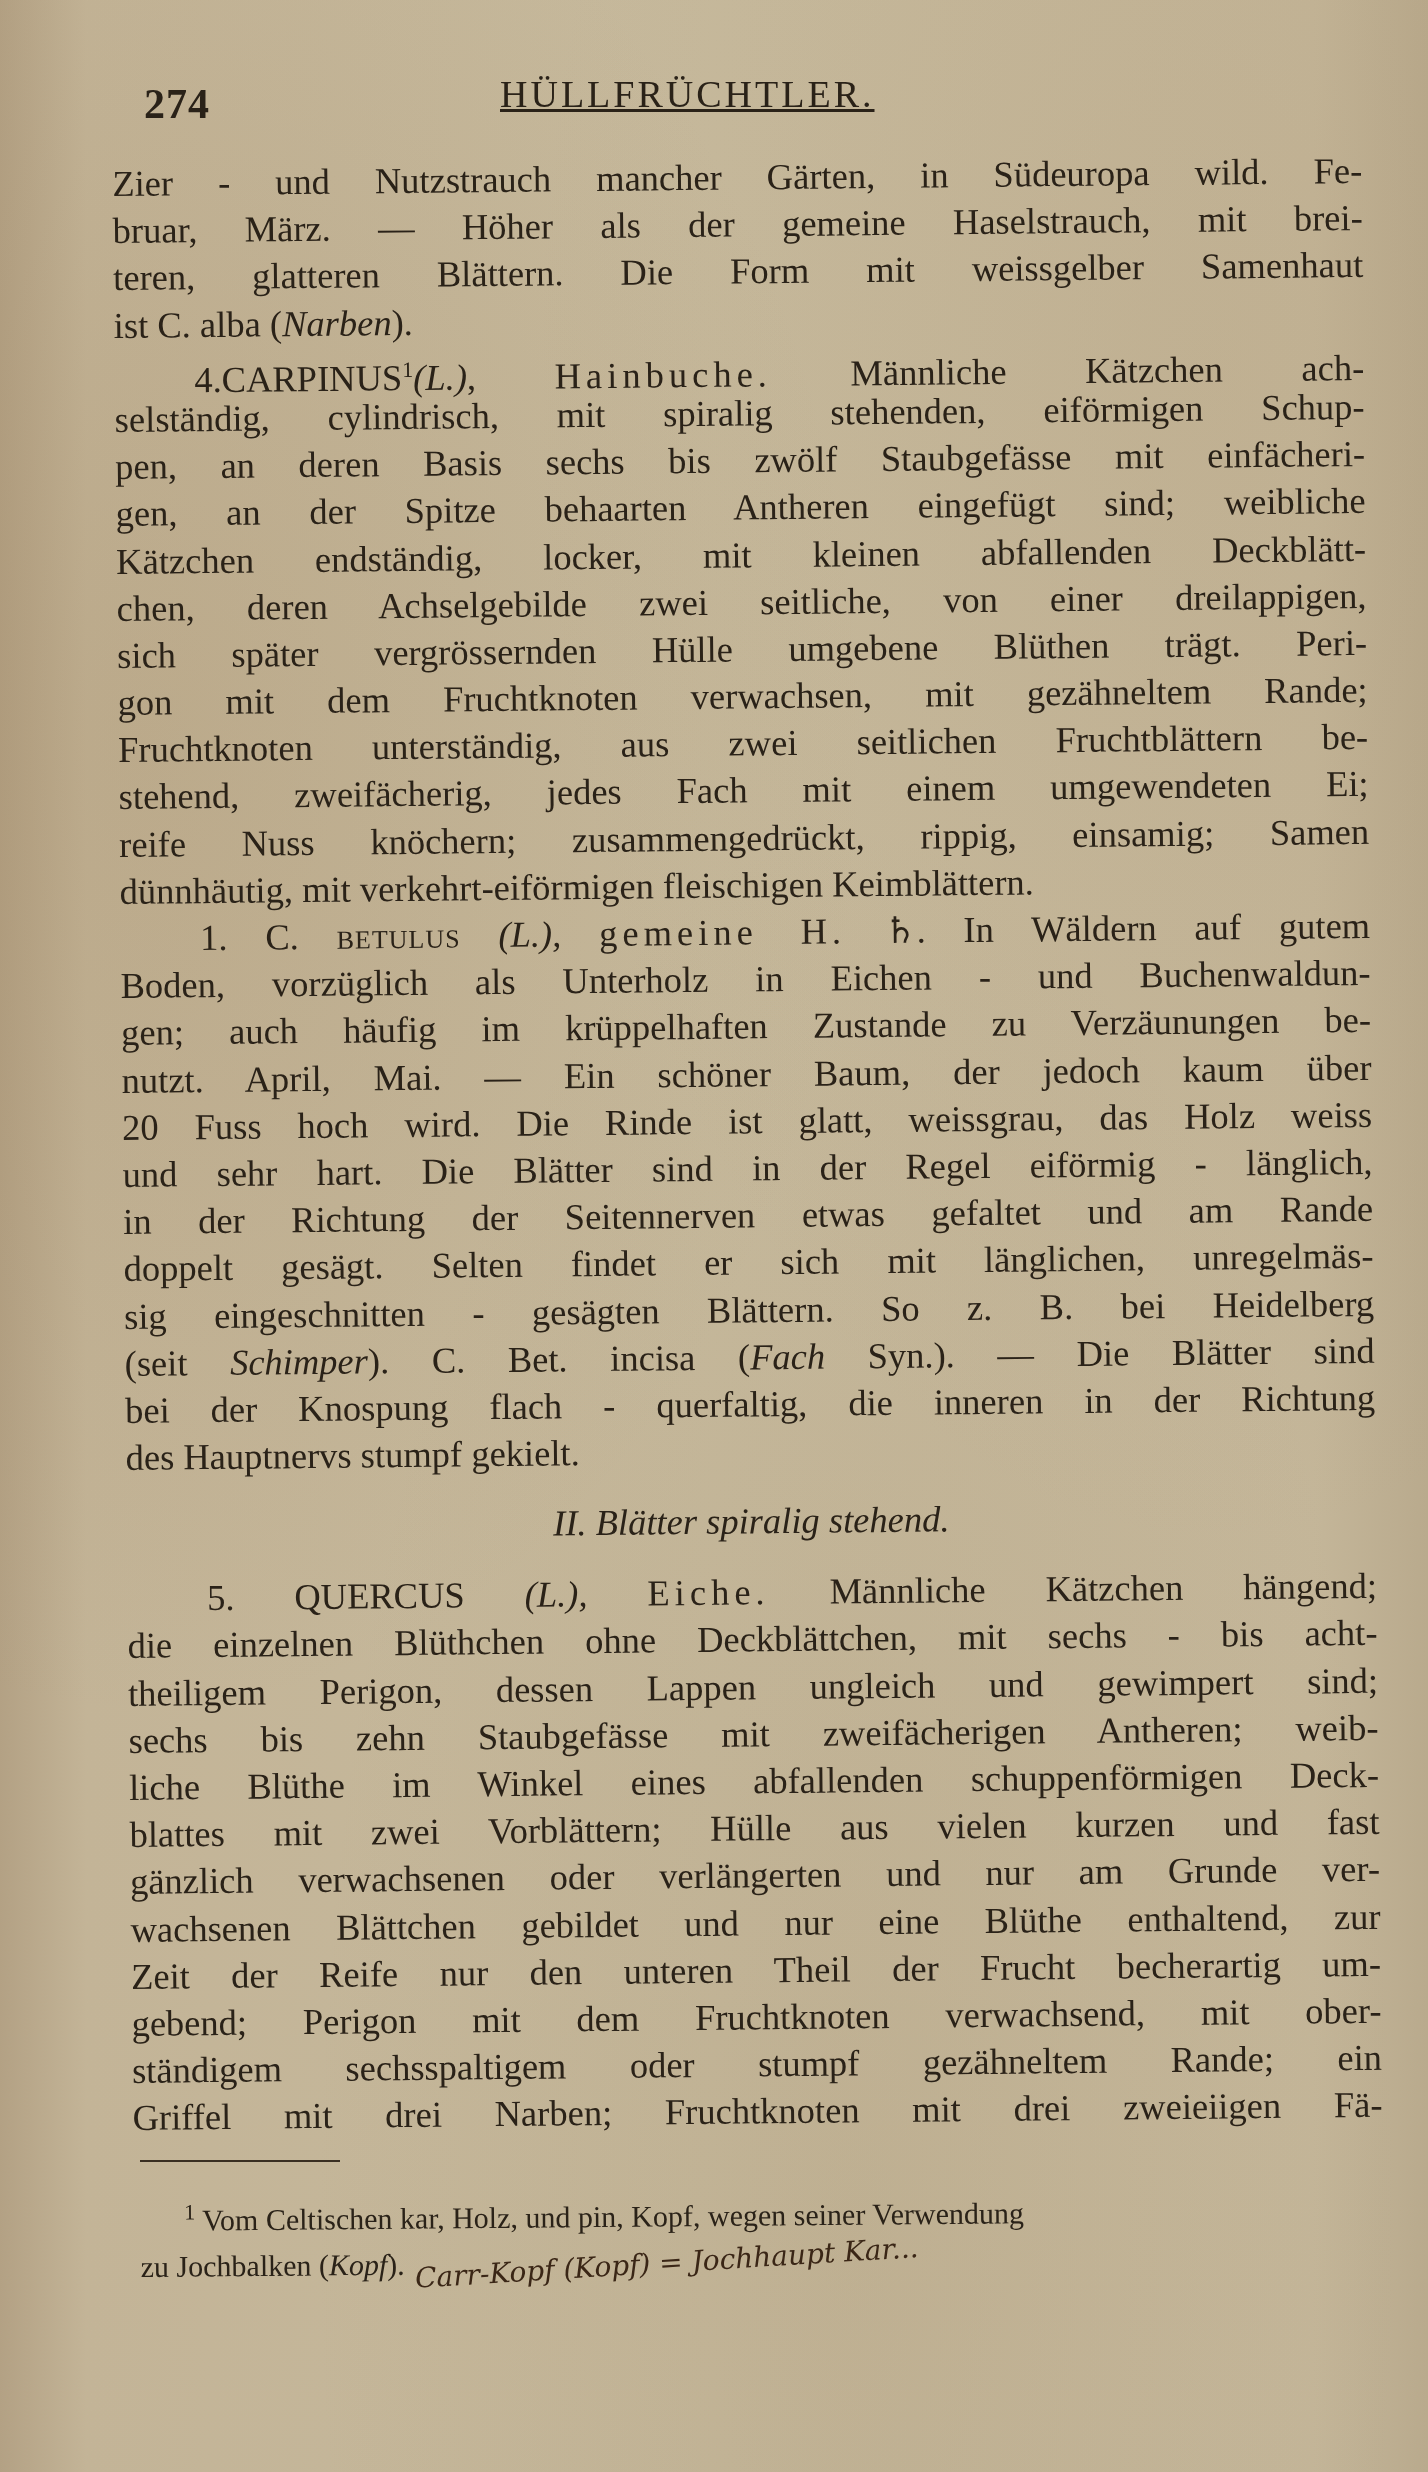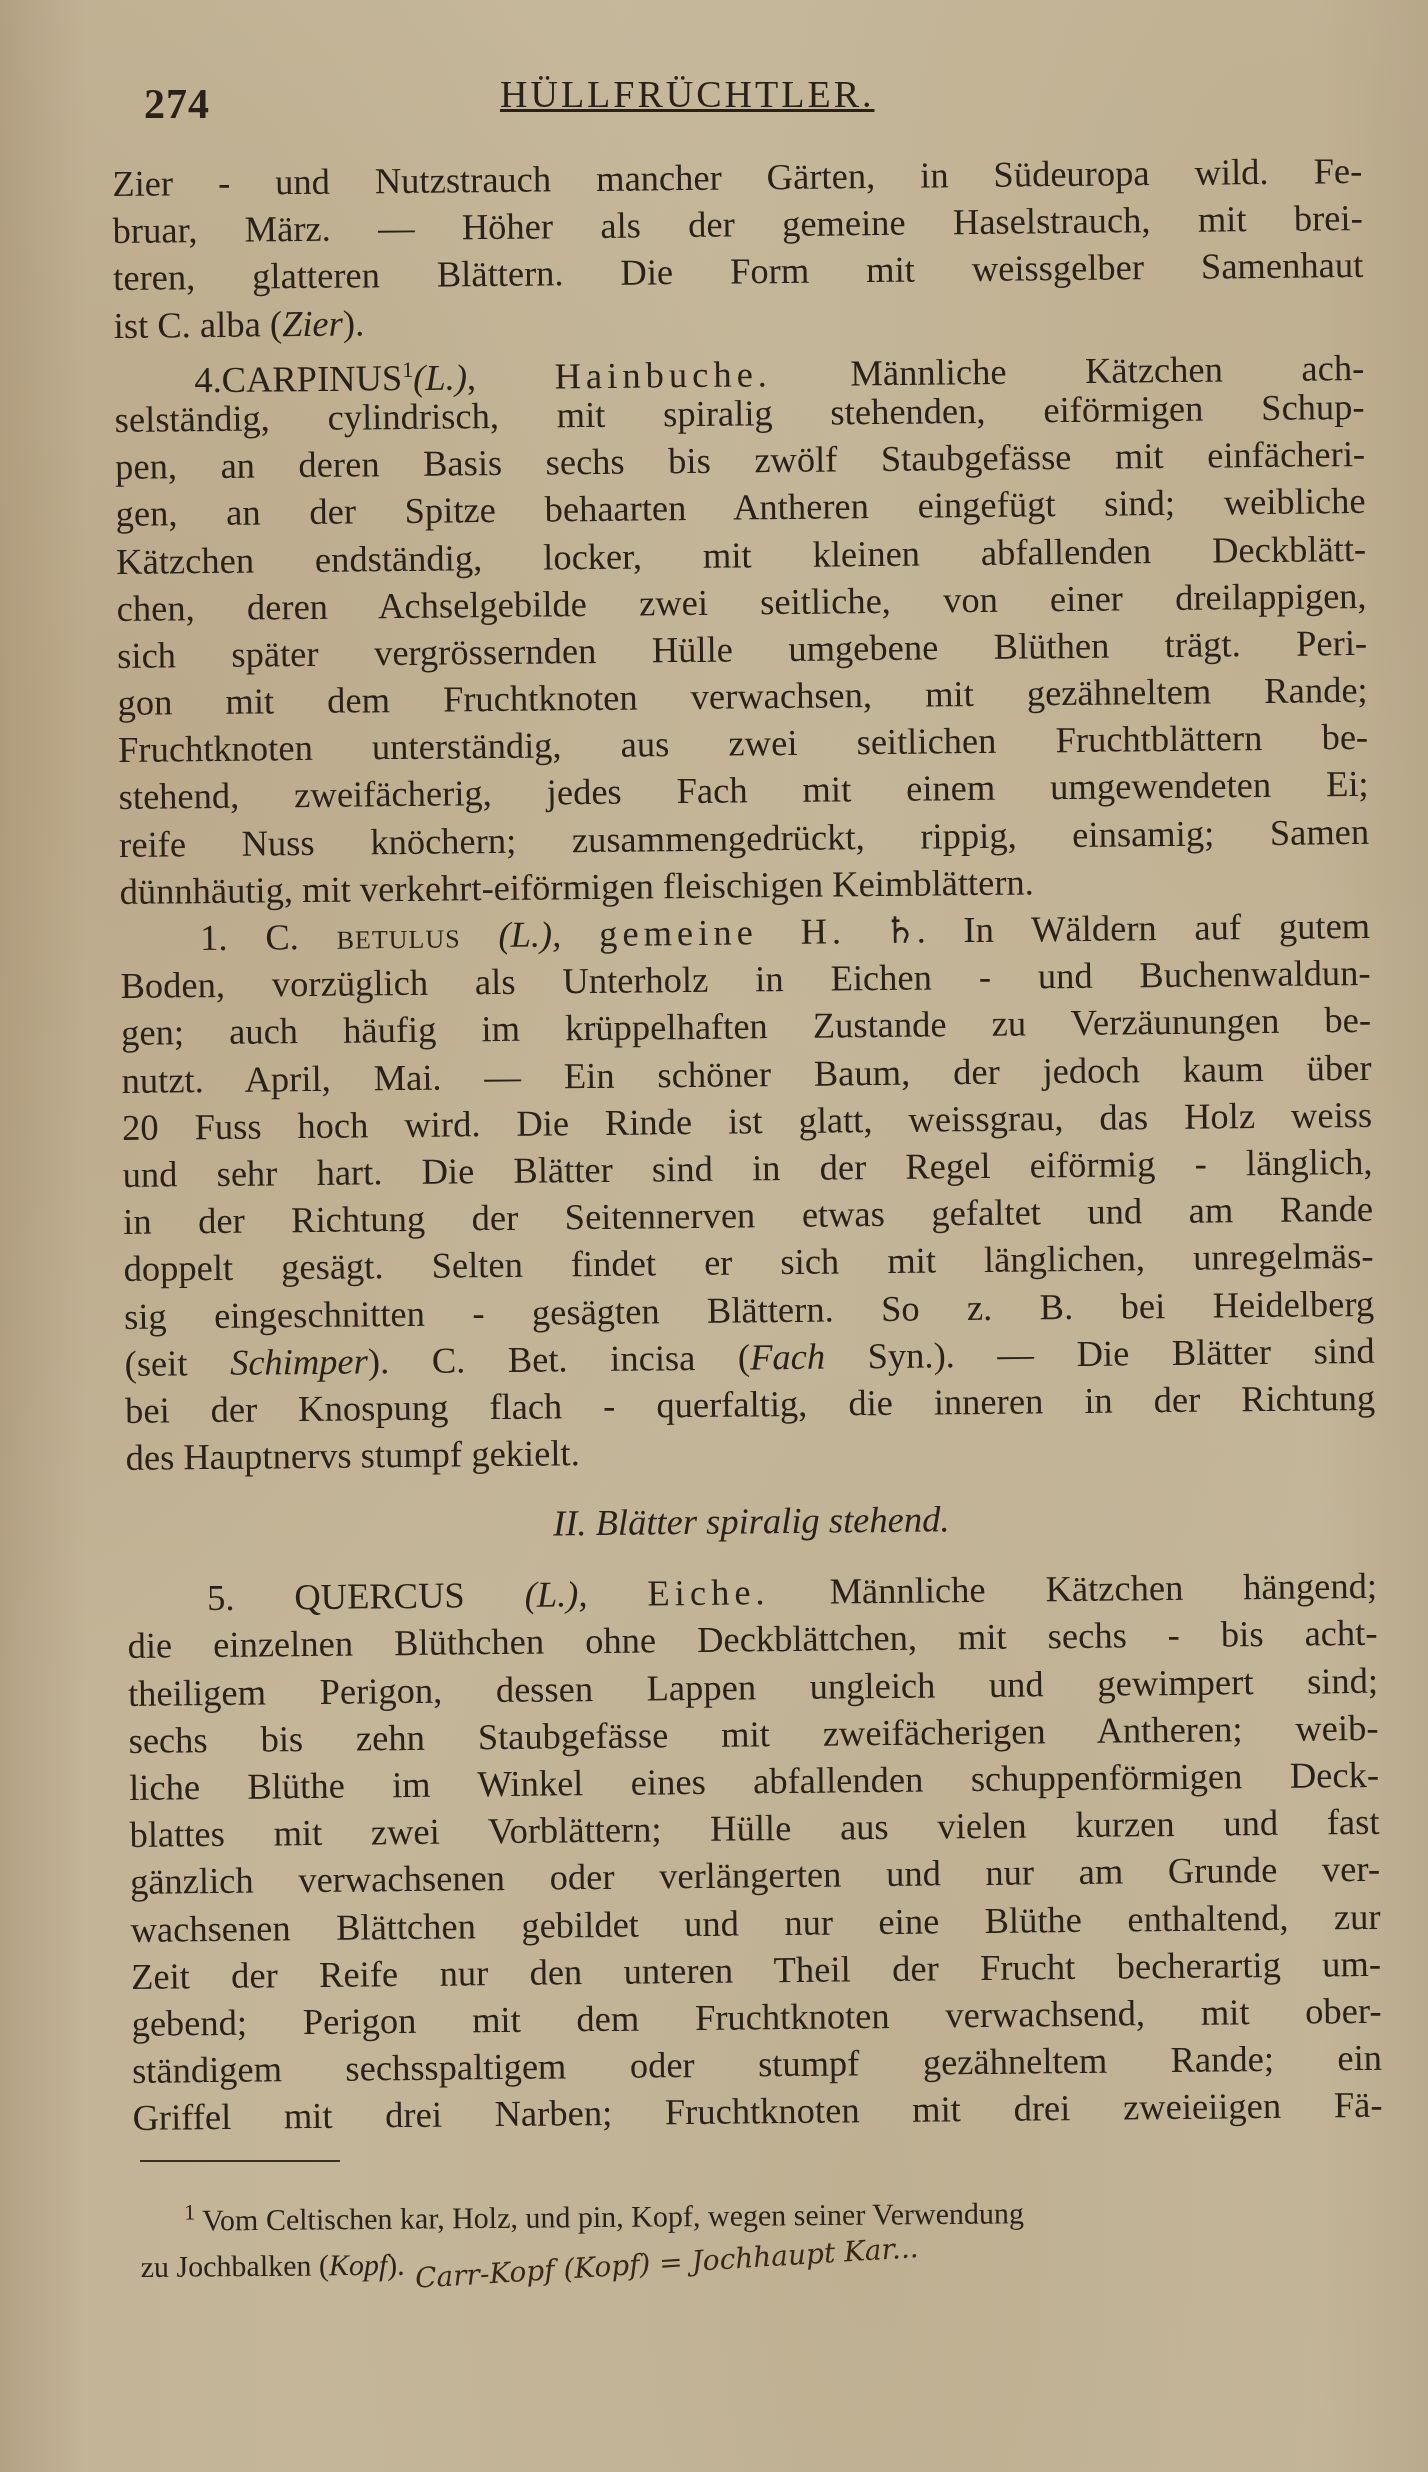--- a/index.html
+++ b/index.html
@@ -115,21 +115,21 @@
   <div class="header">
     <span class="page-number">274</span>
     <span class="running-title">HÜLLFRÜCHTLER.</span>
   </div>
 
   <div class="body-text">
 
     <span class="line">Zier - und Nutzstrauch mancher Gärten, in Südeuropa wild. Fe-</span>
     <span class="line">bruar, März. — Höher als der gemeine Haselstrauch, mit brei-</span>
     <span class="line">teren, glatteren Blättern. Die Form mit weissgelber Samenhaut</span>
-    <span class="line last"><span>ist C. alba (</span><span class="it">Zier</span><span>).</span></span>
+    <span class="line last"><span>ist C. alba (</span><span class="it">Narben</span><span>).</span></span>
 
     <span class="line indent"><span>4.</span><span>CARPINUS</span><span class="sup">1</span><span class="it">(L.)</span>, <span class="spaced">Hainbuche.</span> <span>Männliche Kätzchen ach-</span></span>
     <span class="line">selständig, cylindrisch, mit spiralig stehenden, eiförmigen Schup-</span>
     <span class="line">pen, an deren Basis sechs bis zwölf Staubgefässe mit einfächeri-</span>
     <span class="line">gen, an der Spitze behaarten Antheren eingefügt sind; weibliche</span>
     <span class="line">Kätzchen endständig, locker, mit kleinen abfallenden Deckblätt-</span>
     <span class="line">chen, deren Achselgebilde zwei seitliche, von einer dreilappigen,</span>
     <span class="line">sich später vergrössernden Hülle umgebene Blüthen trägt. Peri-</span>
     <span class="line">gon mit dem Fruchtknoten verwachsen, mit gezähneltem Rande;</span>
     <span class="line">Fruchtknoten unterständig, aus zwei seitlichen Fruchtblättern be-</span>

